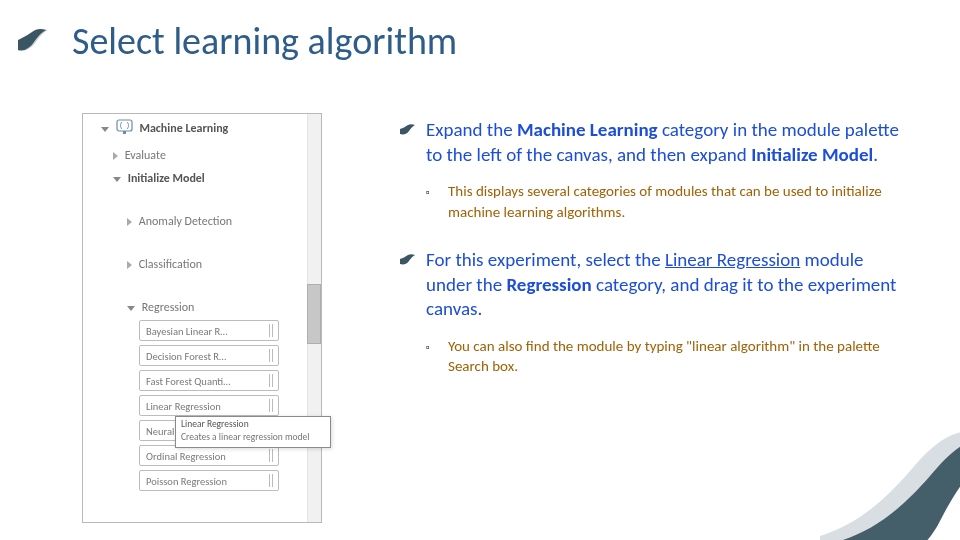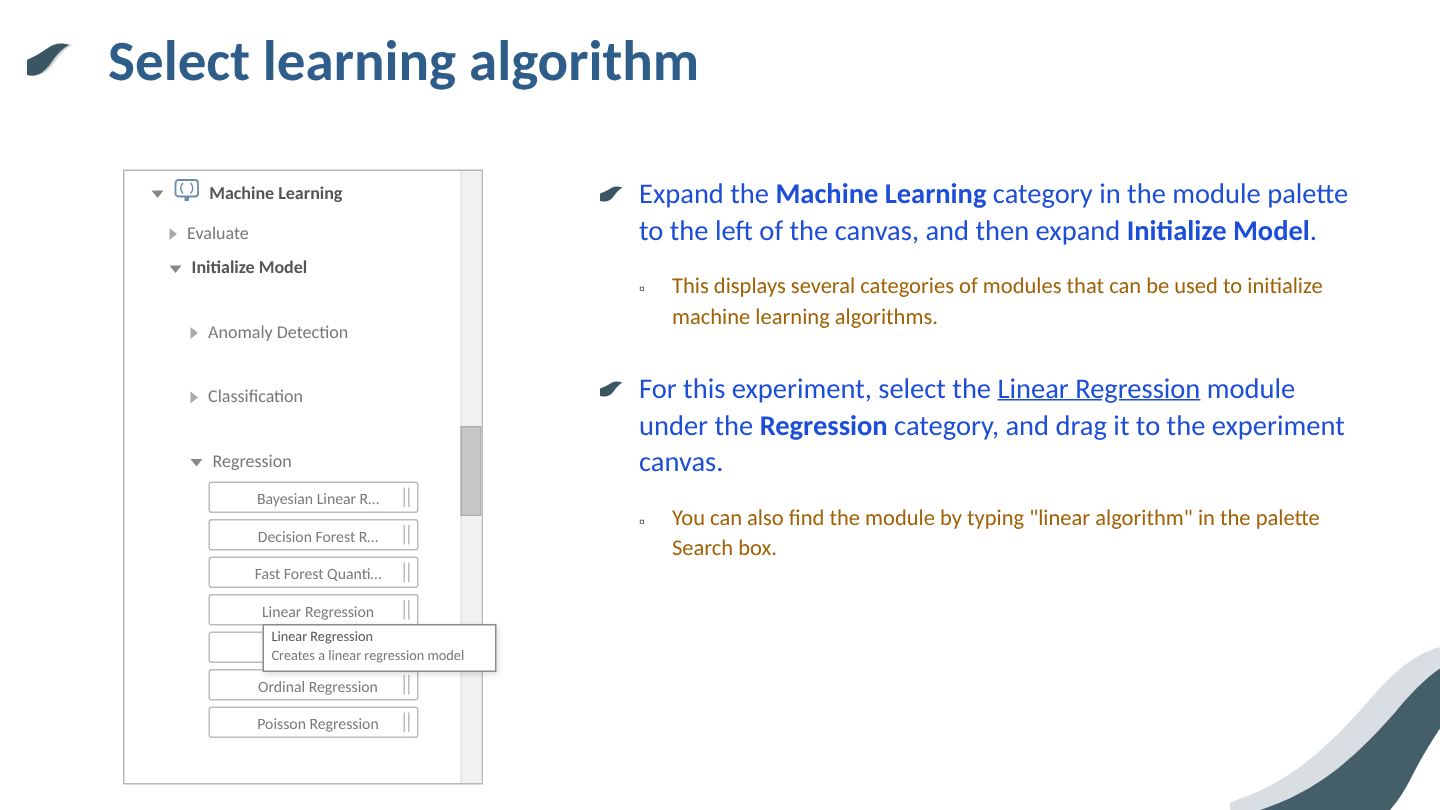--- a/index.html
+++ b/index.html
@@ -19,21 +19,21 @@
     left: 18px;
   }
   .logo svg { display:block; }
 
   .title {
     position: absolute;
     top: 18px;
     left: 72px;
     font-size: 38px;
     color: #2f5d8a;
-    font-weight: 700;
+    font-weight: 400;
   }
 
   
   .palette {
     position: absolute;
     top: 113px;
     left: 82px;
     width: 240px;
     height: 410px;
     border: 1px solid #b8b8b8;
@@ -104,21 +104,20 @@
     border: 1px solid #bcbcbc;
     border-radius: 2px;
     font-size: 10.5px;
     color: #7a7a7a;
     padding-left: 6px;
     text-overflow: ellipsis;
     overflow: hidden;
     white-space: nowrap;
     position: relative;
     filter: blur(0.4px);
-    text-align: center;
   }
   .module::after{
     content:"";
     position:absolute;
     right:5px; top:3px;
     width:2px; height:13px;
     border-left:1px solid #bbb;
     border-right:1px solid #bbb;
   }
 

